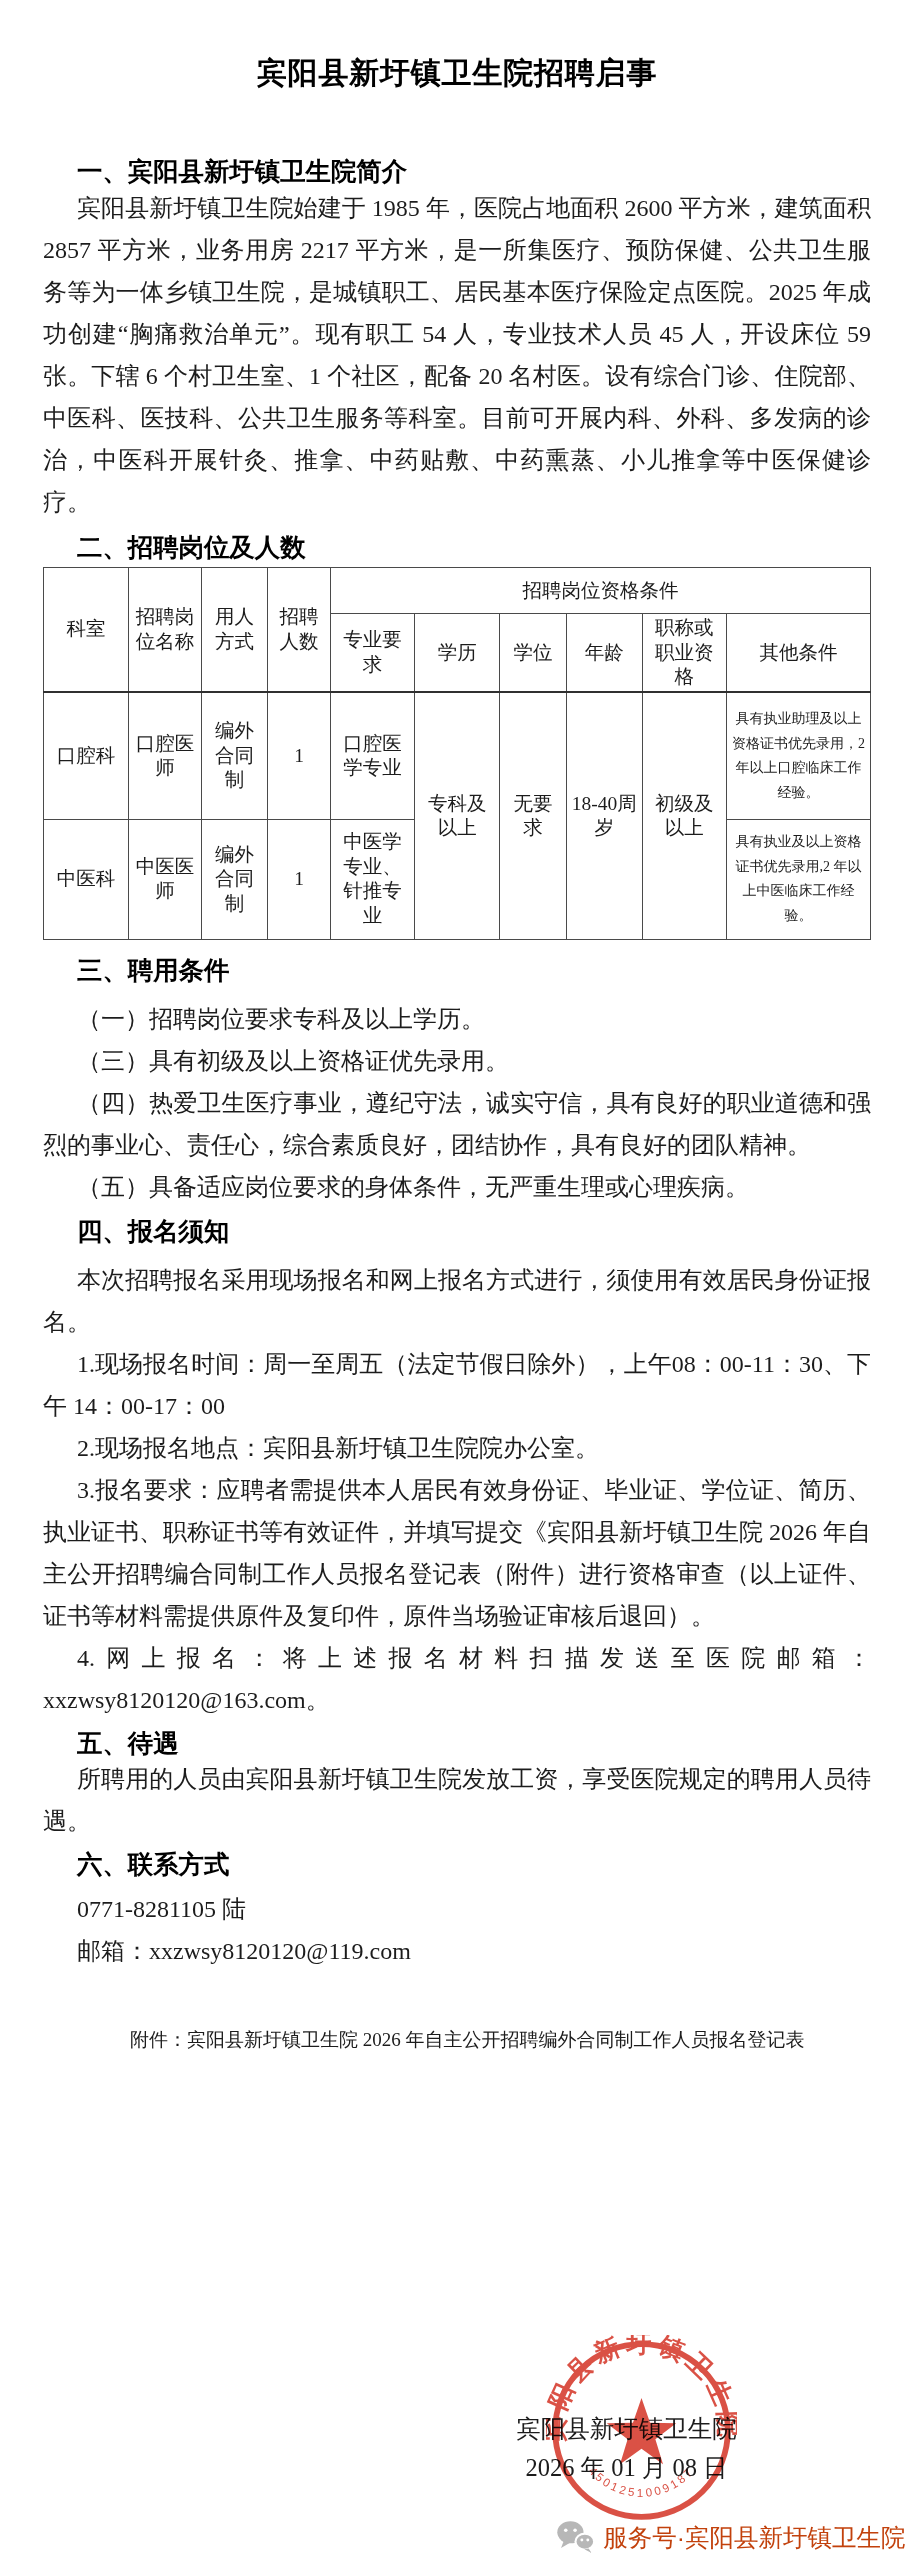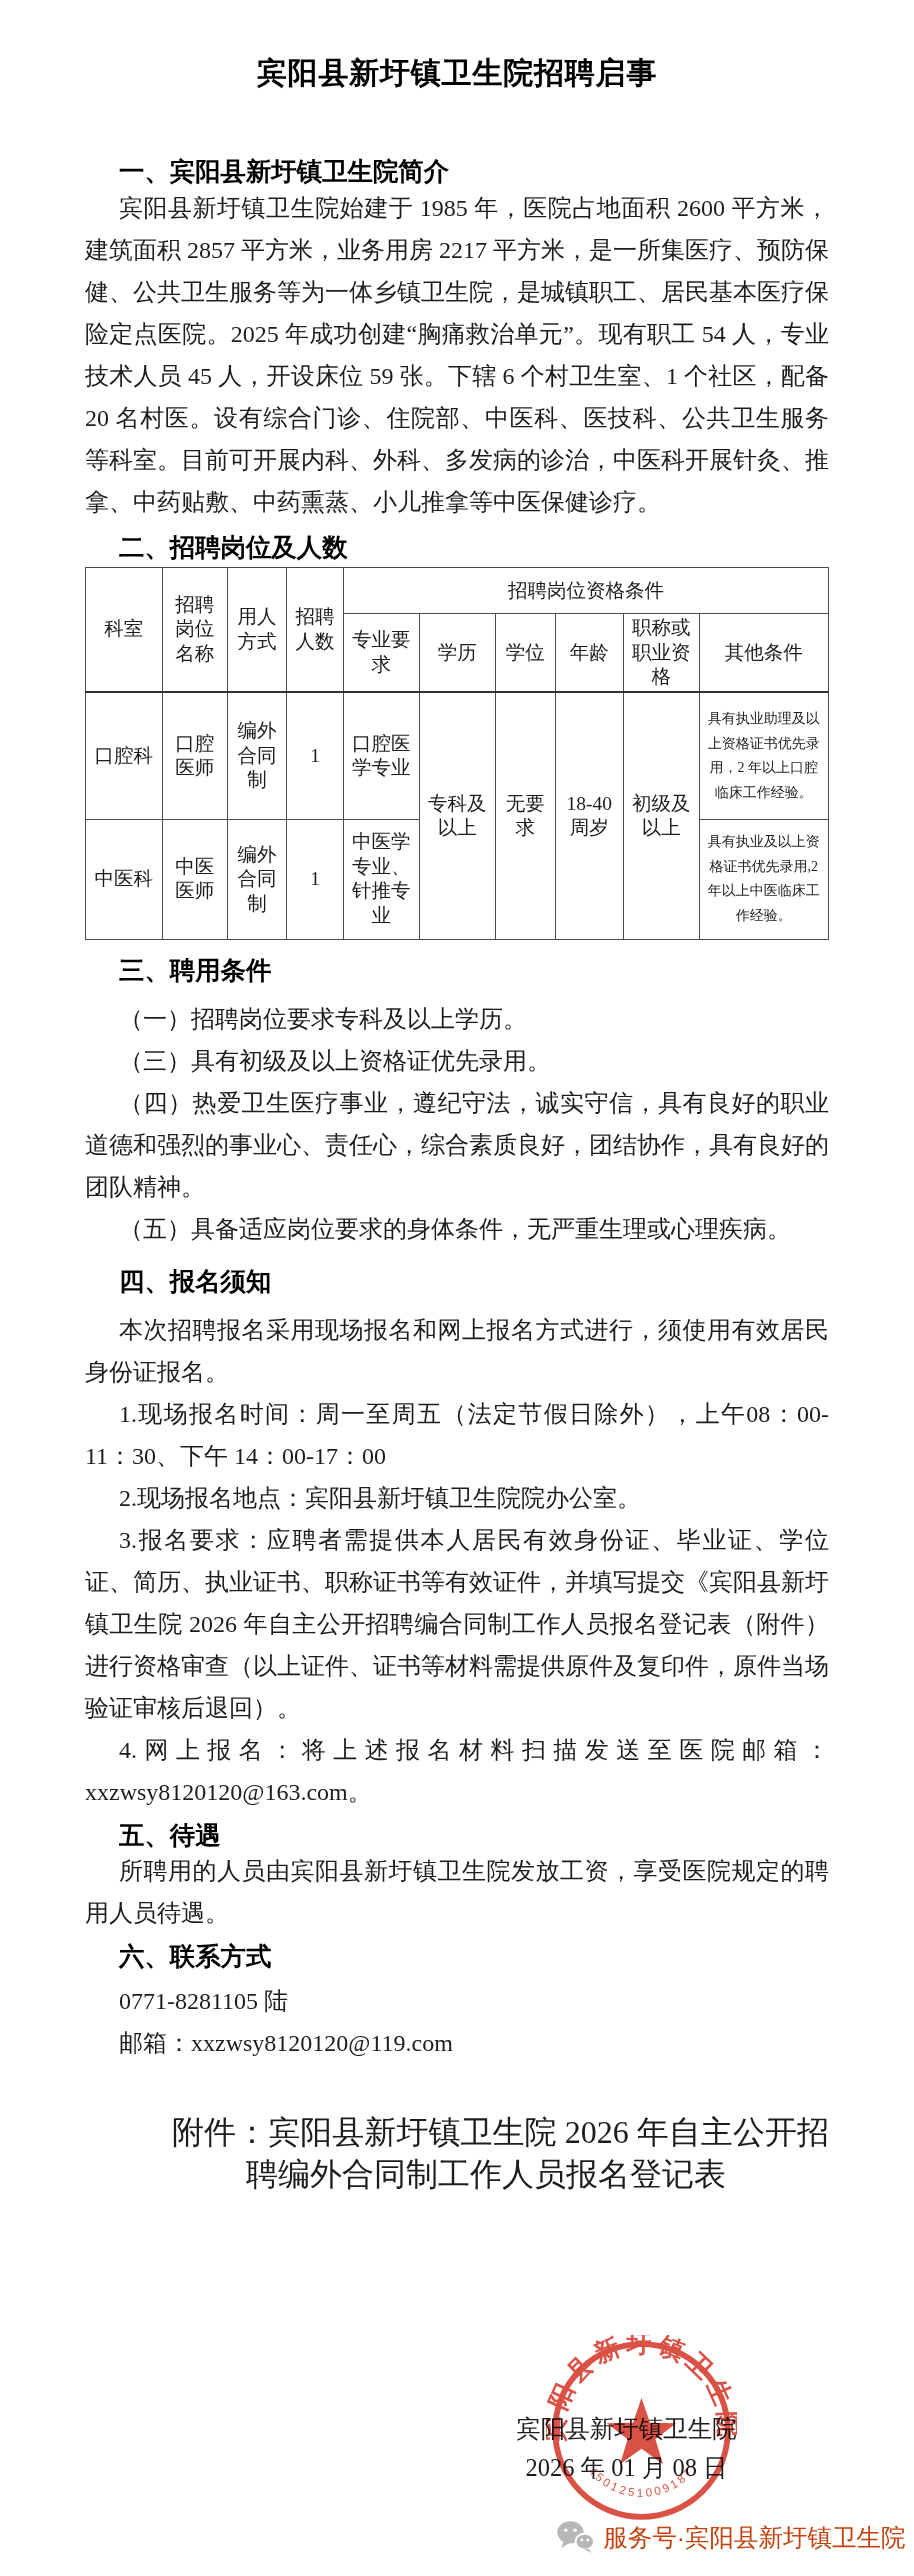--- a/index.html
+++ b/index.html
@@ -5,37 +5,37 @@
   html,body{margin:0;padding:0;background:#ffffff;}
   .page{
     position:relative;
     width:914px;height:2576px;
     margin:0 auto;
     background:#ffffff;
     overflow:hidden;
     font-family:"Liberation Serif","DejaVu Serif",serif;
     color:#1c1c1c;
   }
-  .content{padding:0 85px;}
+  .content{padding:0 43px;}
   h1.doc-title{
     margin:54px 0 0 0;
     text-align:center;
     font-family:"Liberation Sans","DejaVu Sans",sans-serif;
     font-size:30px;line-height:37px;font-weight:700;color:#000;
     letter-spacing:0.8px;
   }
   h2.sec{
     margin:0;padding-left:34px;
     font-family:"Liberation Sans","DejaVu Sans",sans-serif;
     font-size:25.4px;line-height:30.5px;font-weight:700;color:#000;
   }
   h2.sec-1{margin-top:65px;}
   h2.sec-2{margin-top:9px;}
   h2.sec-3{margin-top:15.2px;}
-  h2.sec-4{margin-top:16px;}
+  h2.sec-4{margin-top:8px;}
   h2.sec-5{margin-top:6.8px;}
   h2.sec-6{margin-top:6.8px;}
   p.body-text{
     margin:0;
     font-size:24px;line-height:42px;
     text-align:justify;
     text-indent:34px;
     color:#1c1c1c;
   }
   .para-1{margin-top:10.2px;}
@@ -64,21 +64,21 @@
   tr.grp-row th{height:42px;}
   tr.sub-row th{height:69px;}
   tr.data-row-1 td{height:122px;}
   tr.data-row-2 td{height:116px;}
   td.other-cell{text-align:justify;padding:3.4px 6px;font-size:14px;}
   
   .attachment{
     margin:47px 0 0 0;
     padding-left:161px;
     text-indent:-74px;
-    font-size:32px;line-height:42px;text-align:justify;color:#1c1c1c;
+    font-size:19px;line-height:42px;text-align:justify;color:#1c1c1c;
   }
   
   .signature{
     position:absolute;left:474px;top:2409px;width:305px;
     text-align:center;font-size:24.5px;line-height:39px;color:#1c1c1c;
   }
   .signature div{white-space:nowrap;}
   
   .stamp{
     position:absolute;left:546px;top:2335px;width:191px;height:191px;

